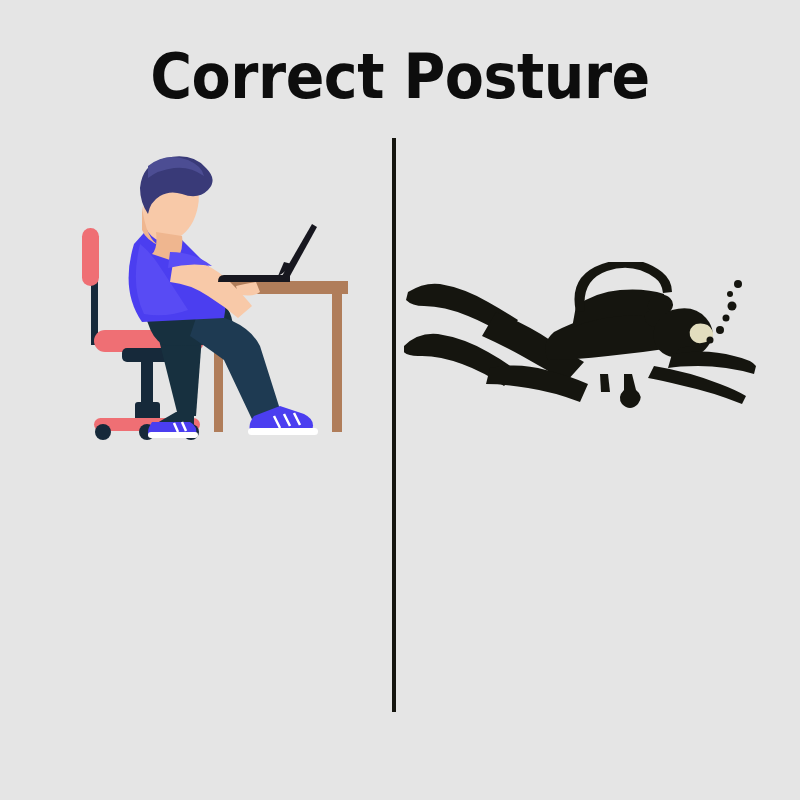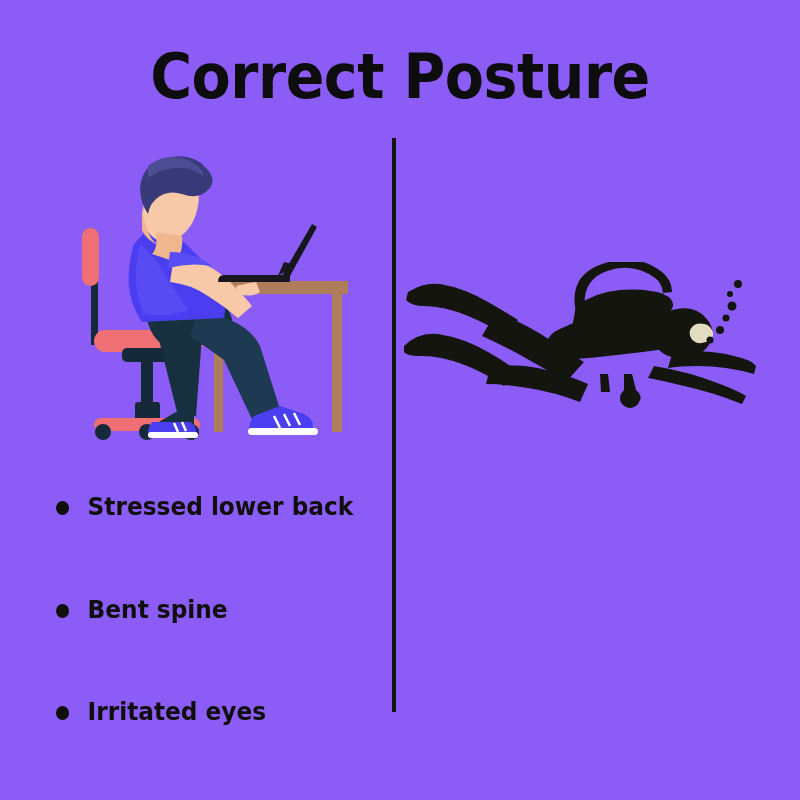--- a/index.html
+++ b/index.html
@@ -6,21 +6,21 @@
   body{
     width:800px;height:800px;
     background:#e2ddbe;
     font-family:"Liberation Sans", sans-serif;
     overflow:hidden;
     position:relative;
   }
   #poster{
     position:absolute;inset:0;
     width:800px;height:800px;
-    background:#8b5cf6;
+    background:#e5e5e5;
   }
   .title{
     position:absolute;
     top:44px;left:0;width:800px;
     text-align:center;
     font-family:"DejaVu Sans", sans-serif;
     font-weight:bold;
     font-size:62px;
     letter-spacing:-0.5px;
     color:#0d0d0d;
@@ -175,29 +175,15 @@
         <circle cx="306" cy="78" r="3.5"></circle>
         <circle cx="316" cy="68" r="4"></circle>
         <circle cx="322" cy="56" r="3.5"></circle>
         <circle cx="328" cy="44" r="4.5"></circle>
         <circle cx="326" cy="32" r="3"></circle>
         <circle cx="334" cy="22" r="4"></circle>
       </g>
     </svg>
   </div>
 
-  <ul class="bullets left-bullets">
-    <li class="bullet">
-      <span class="dot"></span>
-      <span>Stressed lower back</span>
-    </li>
-    <li class="bullet">
-      <span class="dot"></span>
-      <span>Bent spine</span>
-    </li>
-    <li class="bullet">
-      <span class="dot"></span>
-      <span>Irritated eyes</span>
-    </li>
-  </ul>
 
 
 </div>
 
 </body></html>

